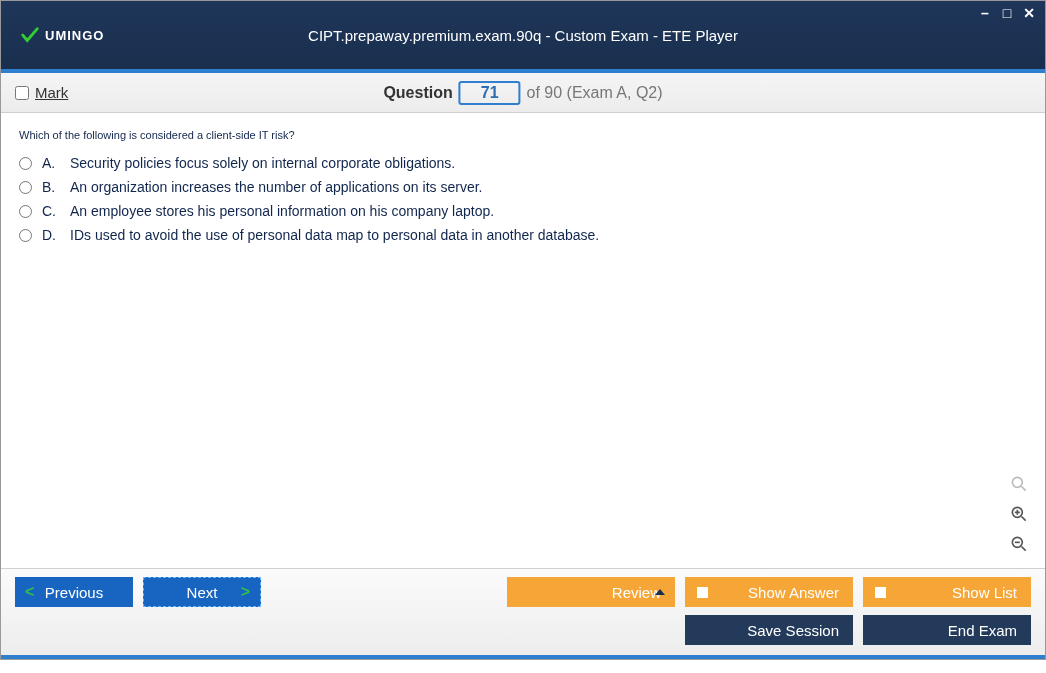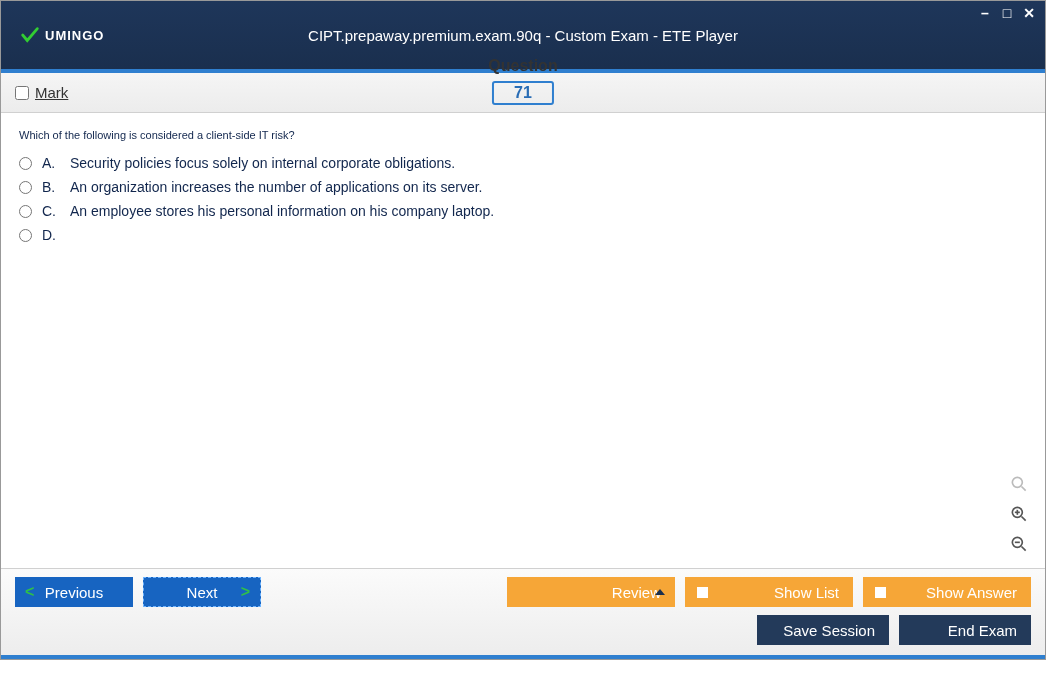--- a/index.html
+++ b/index.html
@@ -85,21 +85,20 @@
   .mark-wrap label { text-decoration: underline; }
   .q-center {
     position:absolute;
     left:50%;
     transform:translateX(-50%);
     display:flex;
     align-items:center;
     gap:6px;
     font-size:16px;
     color:#333;
-    flex-direction:column;
   }
   .q-center .qword { font-weight:bold; }
   .q-num {
     border:2px solid #2f7fcf;
     border-radius:3px;
     padding:1px 20px;
     font-weight:bold;
     color:#2a6db5;
   }
   .q-rest { color:#777; }
@@ -177,21 +176,21 @@
     width:0;height:0;
     border-left:5px solid transparent;
     border-right:5px solid transparent;
     border-bottom:6px solid #1a2f4e;
   }
   .btn-show { width:168px; }
   .sq {
     width:11px; height:11px; background:#fff;
     position:absolute; left:12px;
   }
-  .btn-dark { background:#233a5a; width:132px; }
+  .btn-dark { background:#233a5a; width:168px; }
   .bottom-accent { height:4px; background:#2f7fcf; }
 </style>
 </head>
 <body>
 
 <div class="window">
   <div class="titlebar-controls">
     <div class="tc-btn">–</div>
     <div class="tc-btn">□</div>
     <div class="tc-btn">✕</div>
@@ -234,20 +233,21 @@
       <span>An organization increases the number of applications on its server.</span>
     </label>
     <label class="opt">
       <input type="radio" name="ans" style="">
       <span class="letter">C.</span>
       <span>An employee stores his personal information on his company laptop.</span>
     </label>
     <label class="opt">
       <input type="radio" name="ans" style="">
       <span class="letter">D.</span>
+      <span>IDs used to avoid the use of personal data map to personal data in another database.</span>
     </label>
 
     <div class="zoom-stack">
       <div class="zoom-btn">
         <svg width="20" height="20" viewBox="0 0 24 24">
             <circle cx="10" cy="10" r="6" stroke="#bbb" stroke-width="2" fill="none"></circle>
             <line x1="15" y1="15" x2="20" y2="20" stroke="#bbb" stroke-width="2"></line>
           </svg>
       </div>
       <div class="zoom-btn">
@@ -278,25 +278,25 @@
         <span>Next</span>
         <span class="chev-r">&gt;</span>
       </button>
       <div class="spacer"></div>
       <button class="btn btn-orange btn-review">
         <span>Review</span>
         <span class="review-arrow"></span>
       </button>
       <button class="btn btn-orange btn-show">
         <span class="sq"></span>
-        <span>Show List</span>
+        <span>Show Answer</span>
       </button>
       <button class="btn btn-orange btn-show">
         <span class="sq"></span>
-        <span>Show Answer</span>
+        <span>Show List</span>
       </button>
     </div>
     <div class="footer-row">
       <button class="btn btn-dark">
         <span>Save Session</span>
       </button>
       <button class="btn btn-dark">
         <span>End Exam</span>
       </button>
     </div>

